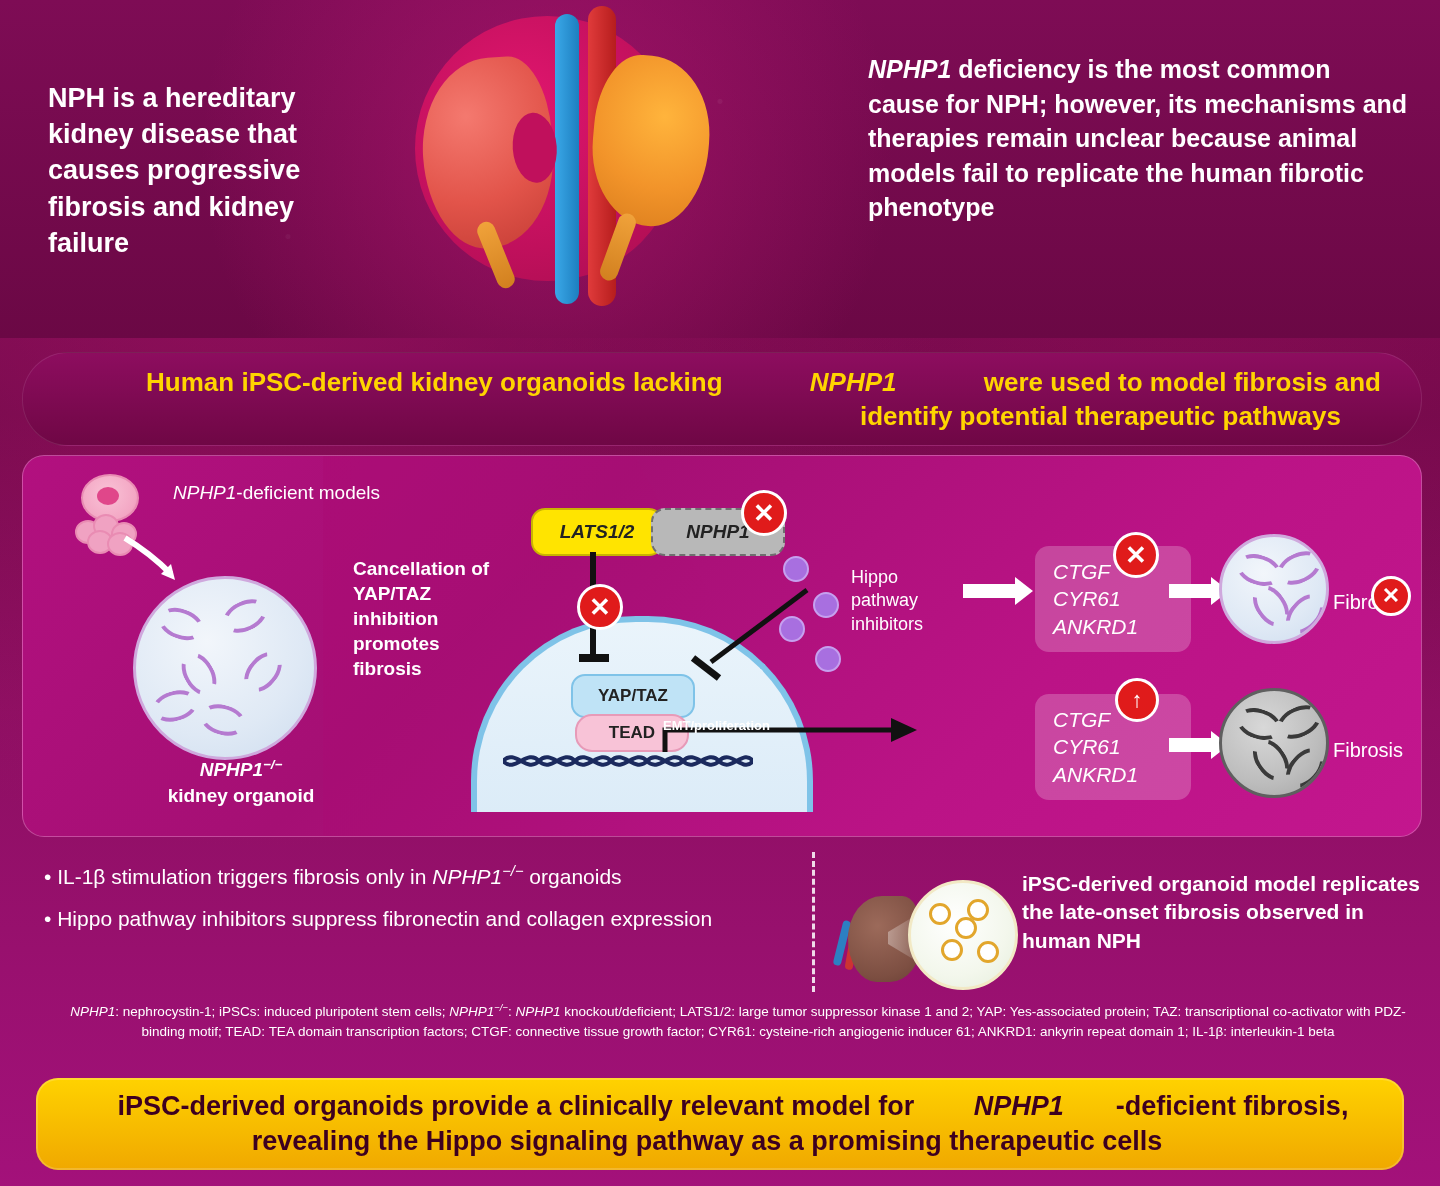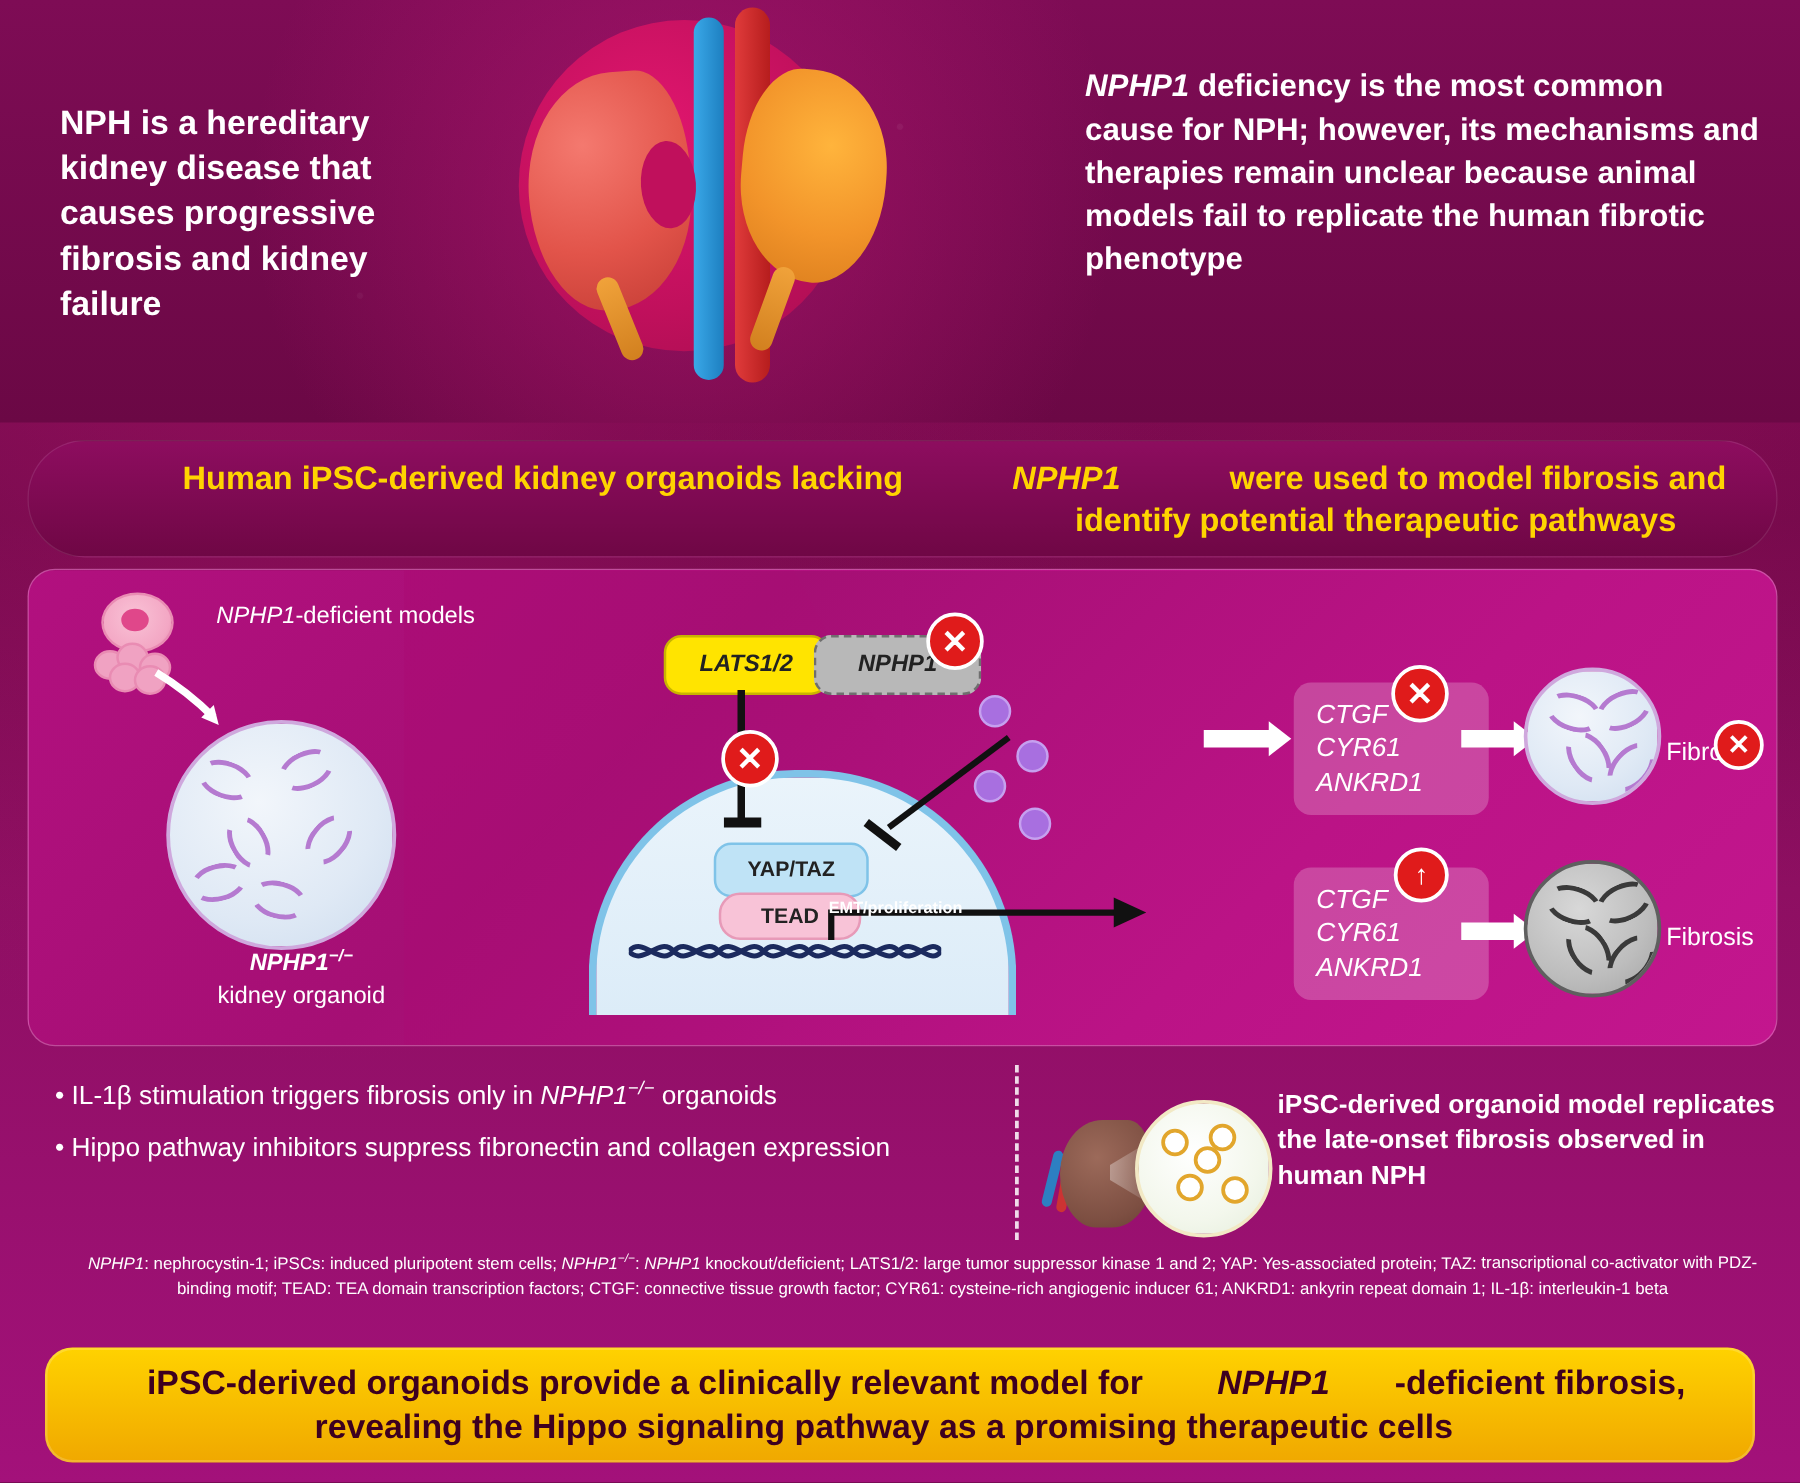--- a/index.html
+++ b/index.html
@@ -278,23 +278,24 @@
     <div class="organoid big">
       <div class="squig" style="left:22px;top:30px;transform:rotate(20deg);"></div>
       <div class="squig" style="left:86px;top:22px;transform:rotate(-25deg);"></div>
       <div class="squig" style="left:40px;top:80px;transform:rotate(60deg);"></div>
       <div class="squig" style="left:104px;top:78px;transform:rotate(-50deg);"></div>
       <div class="squig" style="left:64px;top:126px;transform:rotate(15deg);"></div>
       <div class="squig" style="left:16px;top:112px;transform:rotate(-15deg);"></div>
     </div>
     <div class="panel-txt lbl-organoid">
       <span class="ital">NPHP1</span><sup class="ital">−/−</sup><br>
-      <span style="font-weight:normal">kidney organoid</span>
-    </div>
-
+      <span style="font-weight:bold">kidney organoid</span>
+    </div>
+
+    <div class="panel-txt lbl-cancel">Cancellation of YAP/TAZ inhibition promotes fibrosis</div>
 
     <div class="dome"></div>
     <div class="dna">
       <svg width="250" height="26" viewBox="0 0 250 26">
         <path d="M0 13 C12 0 24 26 36 13 C48 0 60 26 72 13 C84 0 96 26 108 13 C120 0 132 26 144 13 C156 0 168 26 180 13 C192 0 204 26 216 13 C228 0 240 26 250 13" stroke="#1b2a5e" stroke-width="4" fill="none"></path>
         <path d="M0 13 C12 26 24 0 36 13 C48 26 60 0 72 13 C84 26 96 0 108 13 C120 26 132 0 144 13 C156 26 168 0 180 13 C192 26 204 0 216 13 C228 26 240 0 250 13" stroke="#1b2a5e" stroke-width="4" fill="none"></path>
       </svg>
     </div>
 
     <div class="node n-lats">LATS1/2</div>
@@ -313,20 +314,21 @@
     </svg>
 
     <div class="xmark" style="left:718px;top:34px;">✕</div>
     <div class="xmark" style="left:554px;top:128px;">✕</div>
 
     <div class="inhibitor-dot" style="left:760px;top:100px;"></div>
     <div class="inhibitor-dot" style="left:790px;top:136px;"></div>
     <div class="inhibitor-dot" style="left:756px;top:160px;"></div>
     <div class="inhibitor-dot" style="left:792px;top:190px;"></div>
 
+    <div class="panel-txt lbl-hippoinh">Hippo pathway inhibitors</div>
 
 
     <div class="arrow-white" style="left:940px;top:128px;width:54px;"></div>
     <div class="arrow-white" style="left:1146px;top:128px;width:44px;"></div>
     <div class="arrow-white" style="left:1146px;top:282px;width:44px;"></div>
 
     <svg style="position:absolute;left:636px;top:250px;" width="270" height="60">
       <path d="M6 46 L6 24 L236 24" stroke="#111" stroke-width="5" fill="none"></path>
       <polygon points="258,24 232,12 232,36" fill="#111"></polygon>
     </svg>

